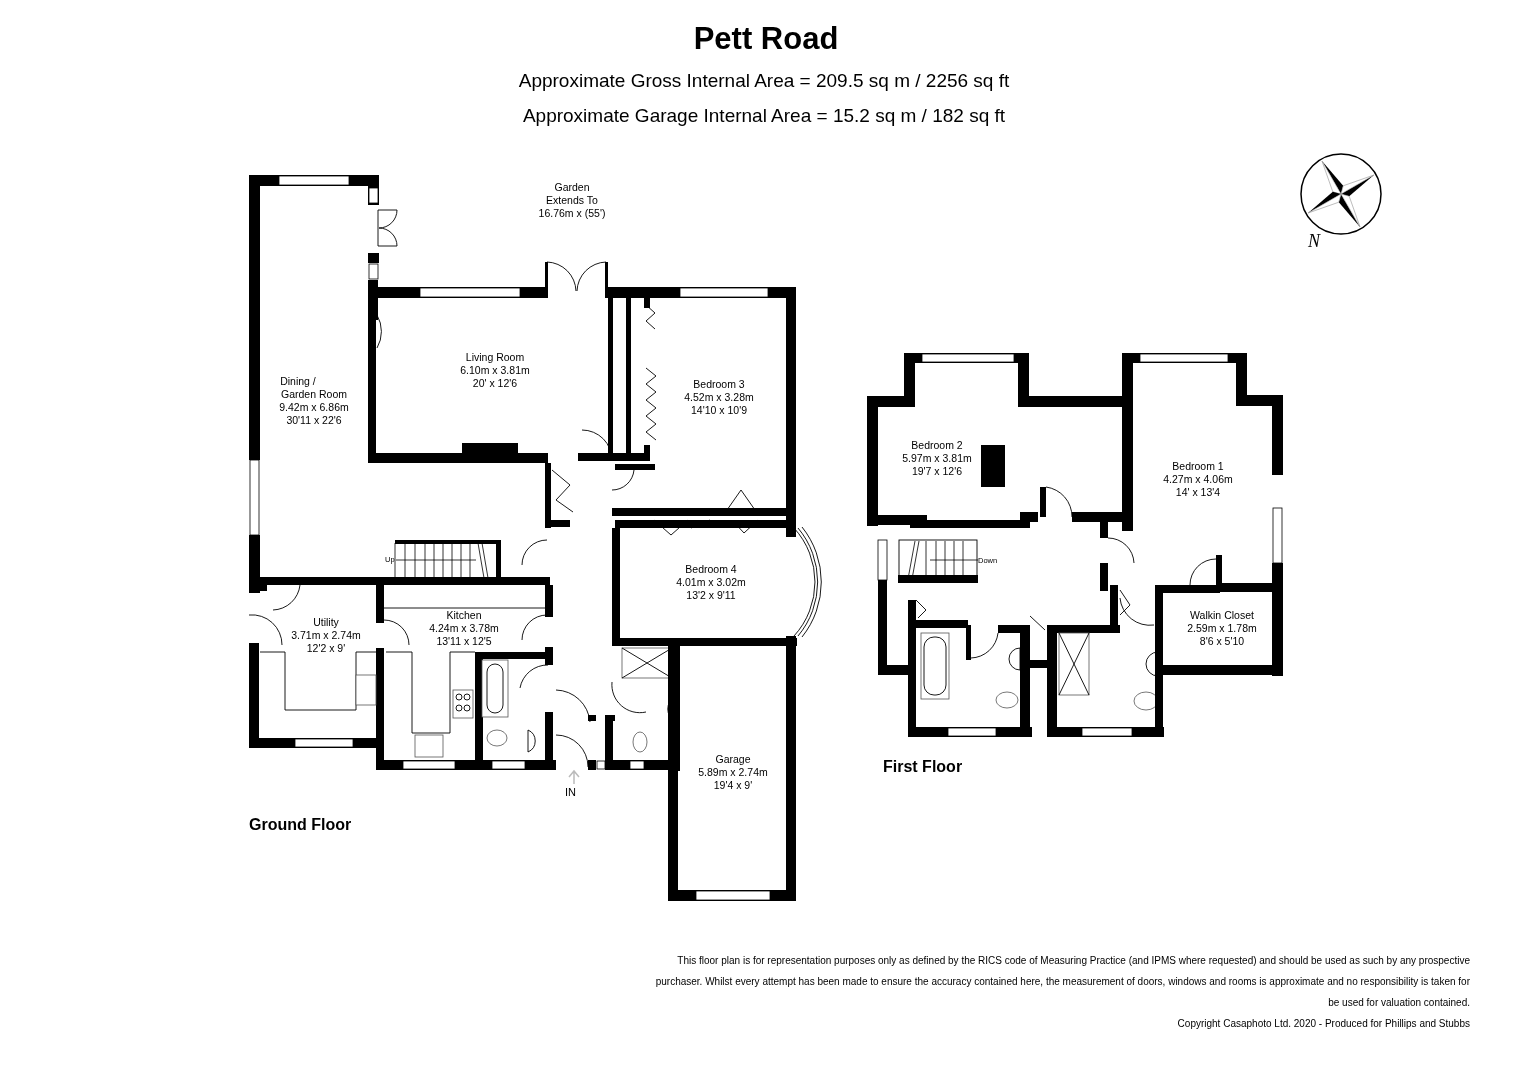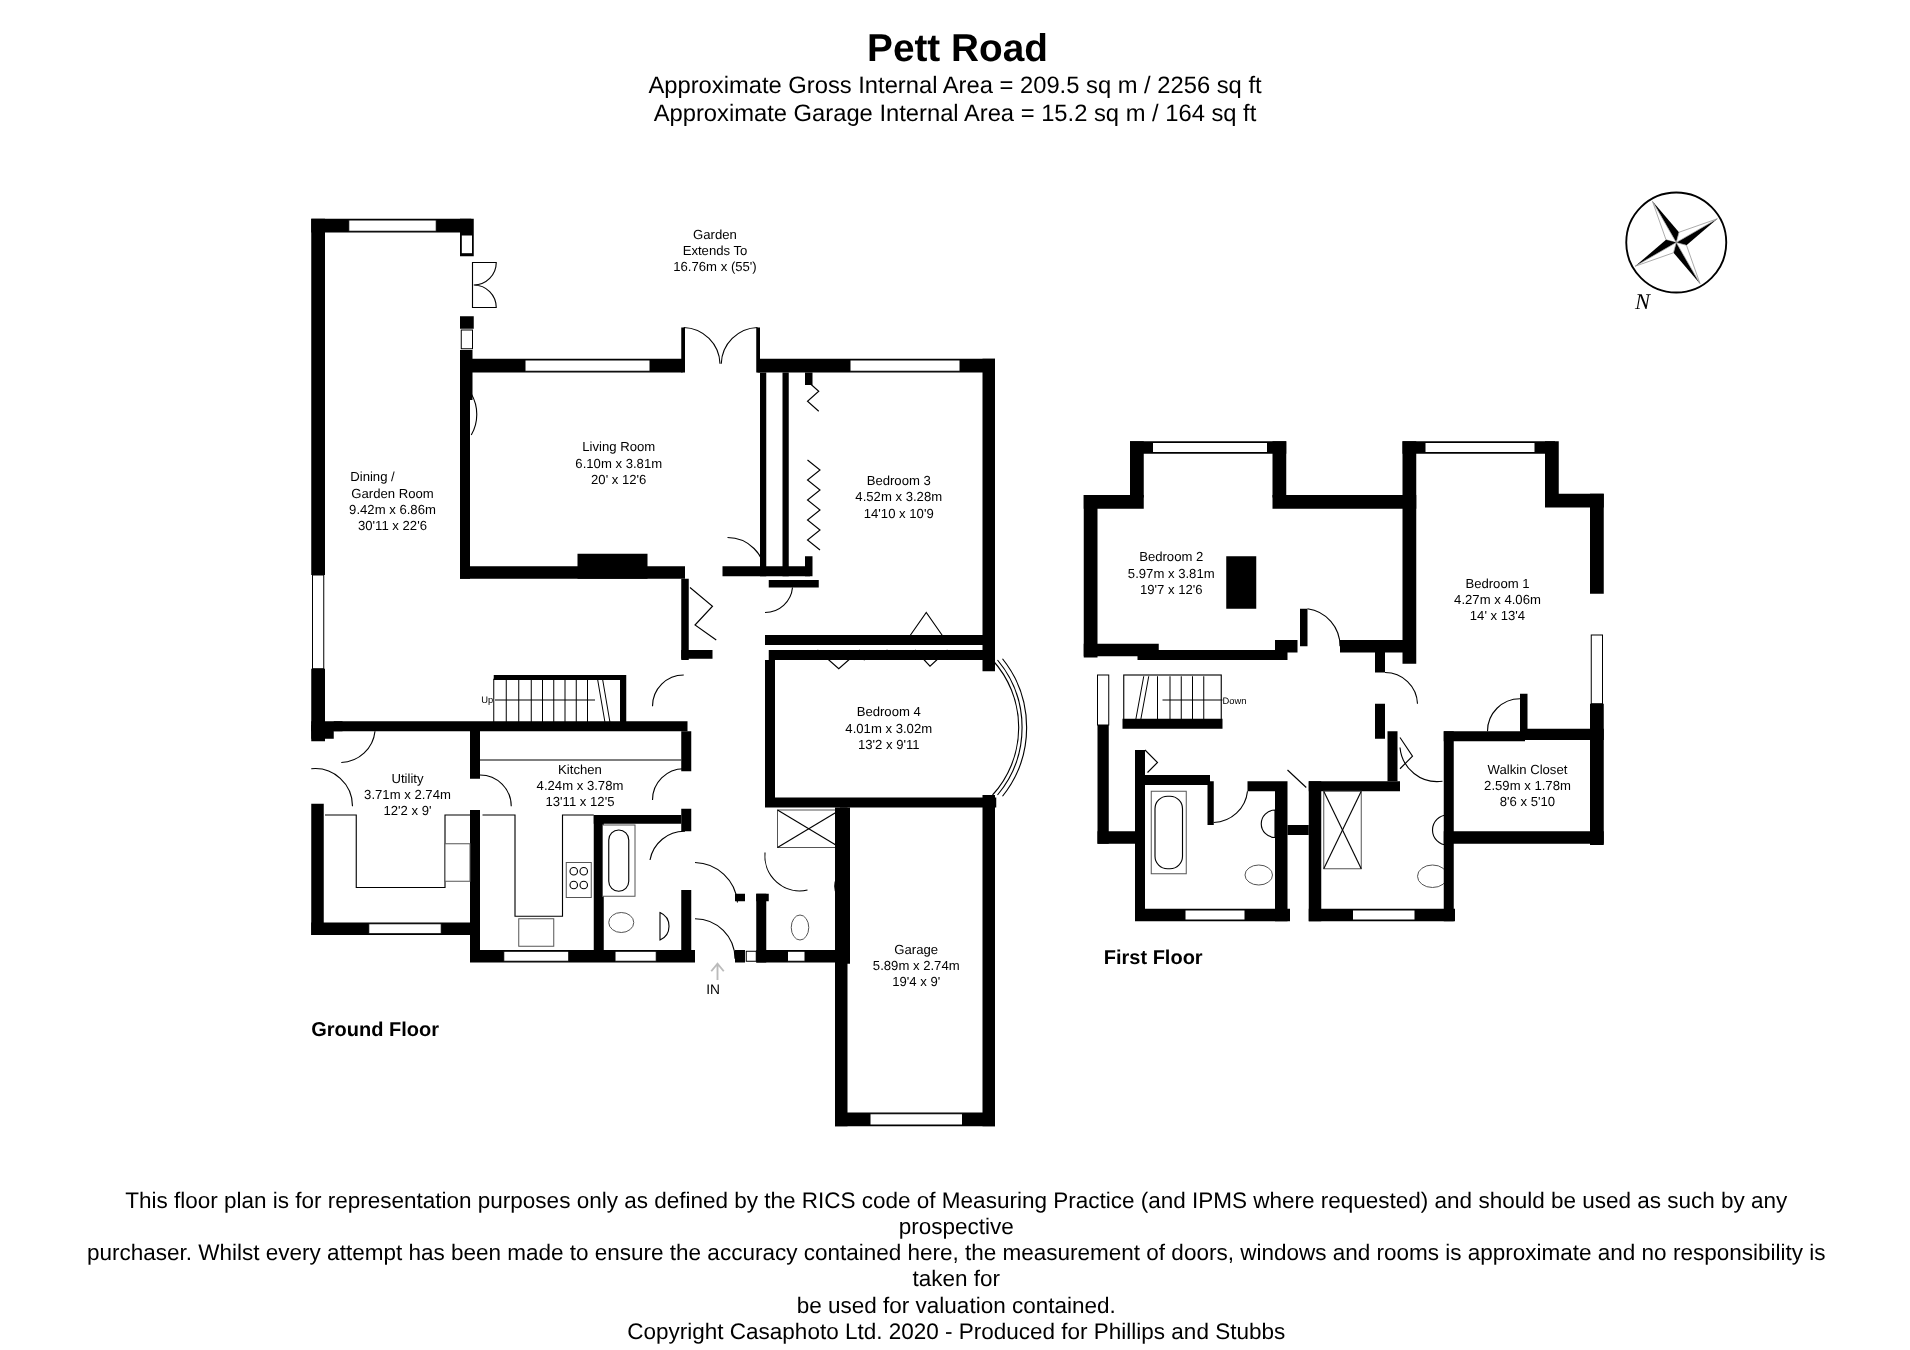--- a/index.html
+++ b/index.html
@@ -1,37 +1,37 @@
 <!DOCTYPE html>
 <html><head>
 <meta charset="utf-8">
 <style>
   html, body { margin:0; padding:0; background:#ffffff; }
   body { width:1528px; height:1080px; position:relative; overflow:hidden; font-family:"Liberation Sans", sans-serif; color:#000; }
   .header { position:absolute; left:0; top:20px; width:1528px; text-align:center; }
   .title { font-size:31px; font-weight:bold; line-height:38px; margin-left:4px;text-align:center; }
-  .area-line { font-size:19px; line-height:22.5px; }
+  .area-line { font-size:19px; line-height:22.5px;margin-top:12px; }
   svg.plan { position:absolute; left:0; top:0; }
   .room-label { font-size:10.5px; text-anchor:middle; fill:#000; font-family:"Liberation Sans", sans-serif; }
   .small-label { font-size:7.5px; fill:#000; font-family:"Liberation Sans", sans-serif; }
   .floor-label { position:absolute; font-size:16px; font-weight:bold; }
   .in-label { position:absolute; font-size:11px; }
-  .disclaimer { position:absolute; left:60px; top:950px; width:1410px; text-align:center; font-size:18px; line-height:21px; }
+  .disclaimer { position:absolute; left:60px; top:950px; width:1410px; text-align:right; font-size:10px; line-height:21px; }
   .wall { fill:#000; }
   .win { fill:#fff; stroke:#000; stroke-width:0.8; }
   .thin { fill:none; stroke:#000; stroke-width:0.9; }
   .fixture { fill:#fff; stroke:#555; stroke-width:0.8; }
 </style>
 </head>
 <body>
 
 <div class="header">
   <div class="title">Pett Road</div>
   <div class="area-line">Approximate Gross Internal Area = 209.5 sq m / 2256 sq ft</div>
-  <div class="area-line">Approximate Garage Internal Area = 15.2 sq m / 164 sq ft</div>
+  <div class="area-line">Approximate Garage Internal Area = 15.2 sq m / 182 sq ft</div>
 </div>
 
 <svg class="plan" width="1528" height="1080" viewBox="0 0 1528 1080" xmlns="http://www.w3.org/2000/svg">
 
   <g>
 
     <rect class="wall" x="249" y="175" width="11" height="285"></rect>
     <rect class="wall" x="249" y="175" width="128" height="11"></rect>
     <rect class="win" x="279" y="176" width="70" height="9"></rect>
     <rect class="wall" x="368" y="175" width="11" height="30"></rect>

